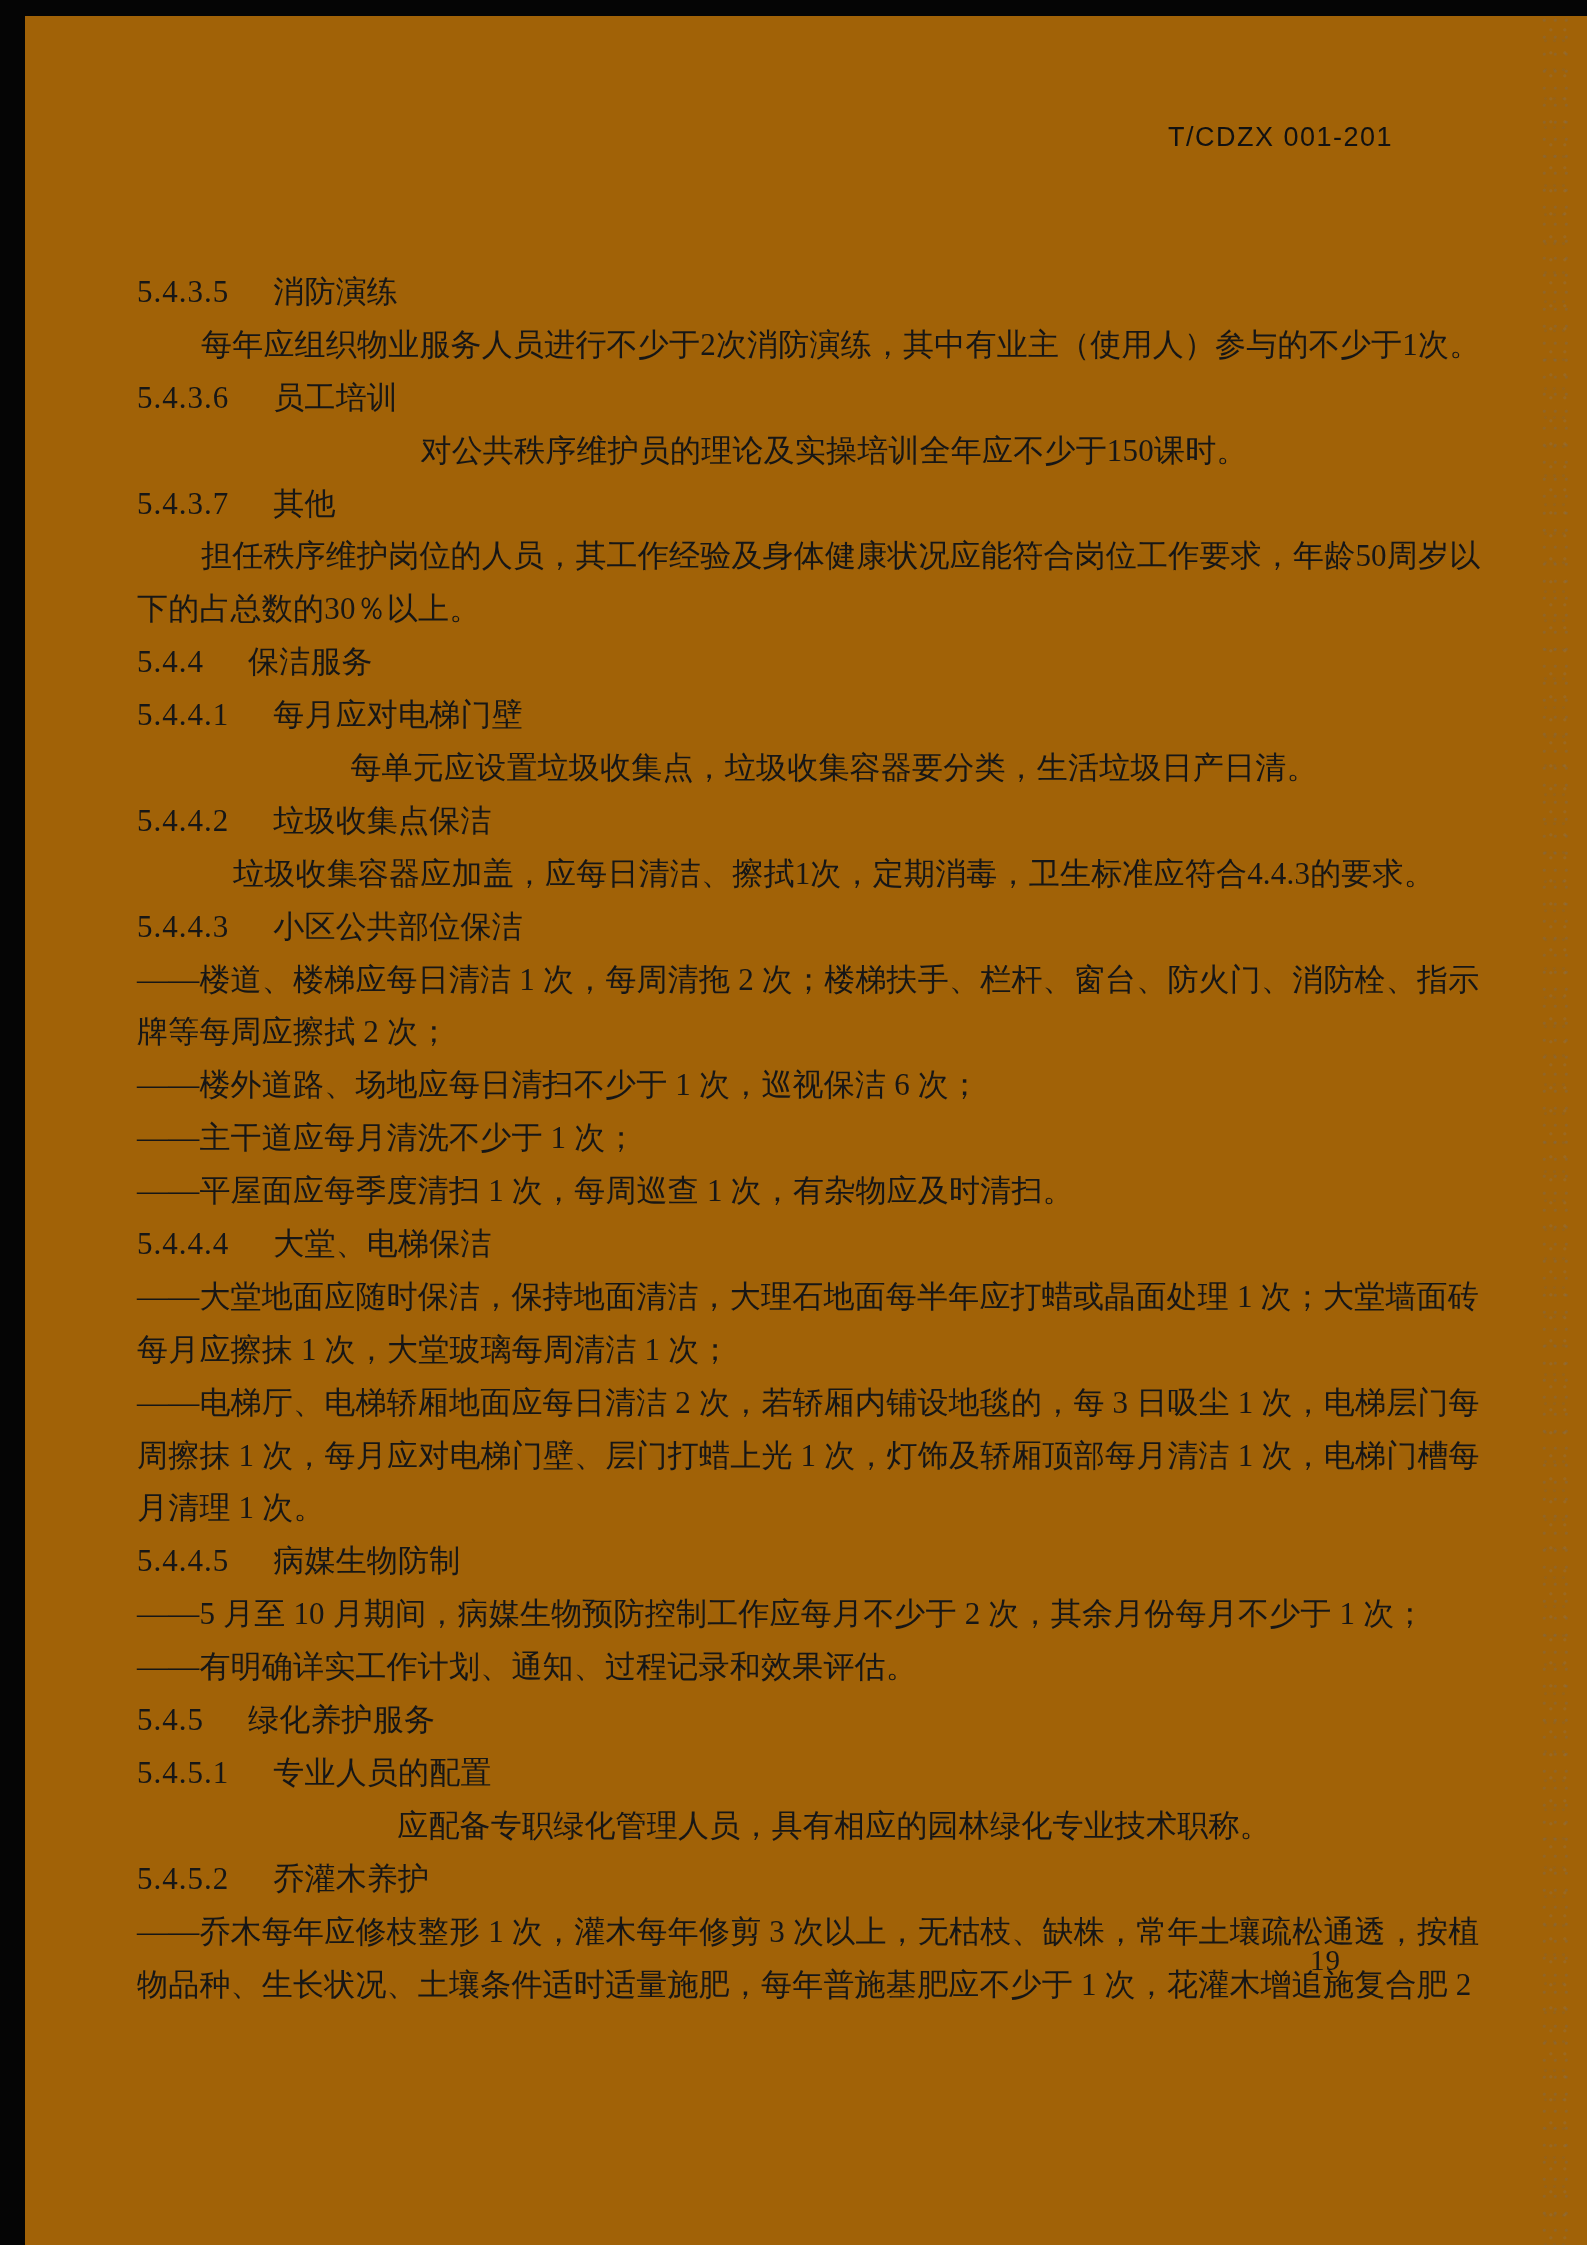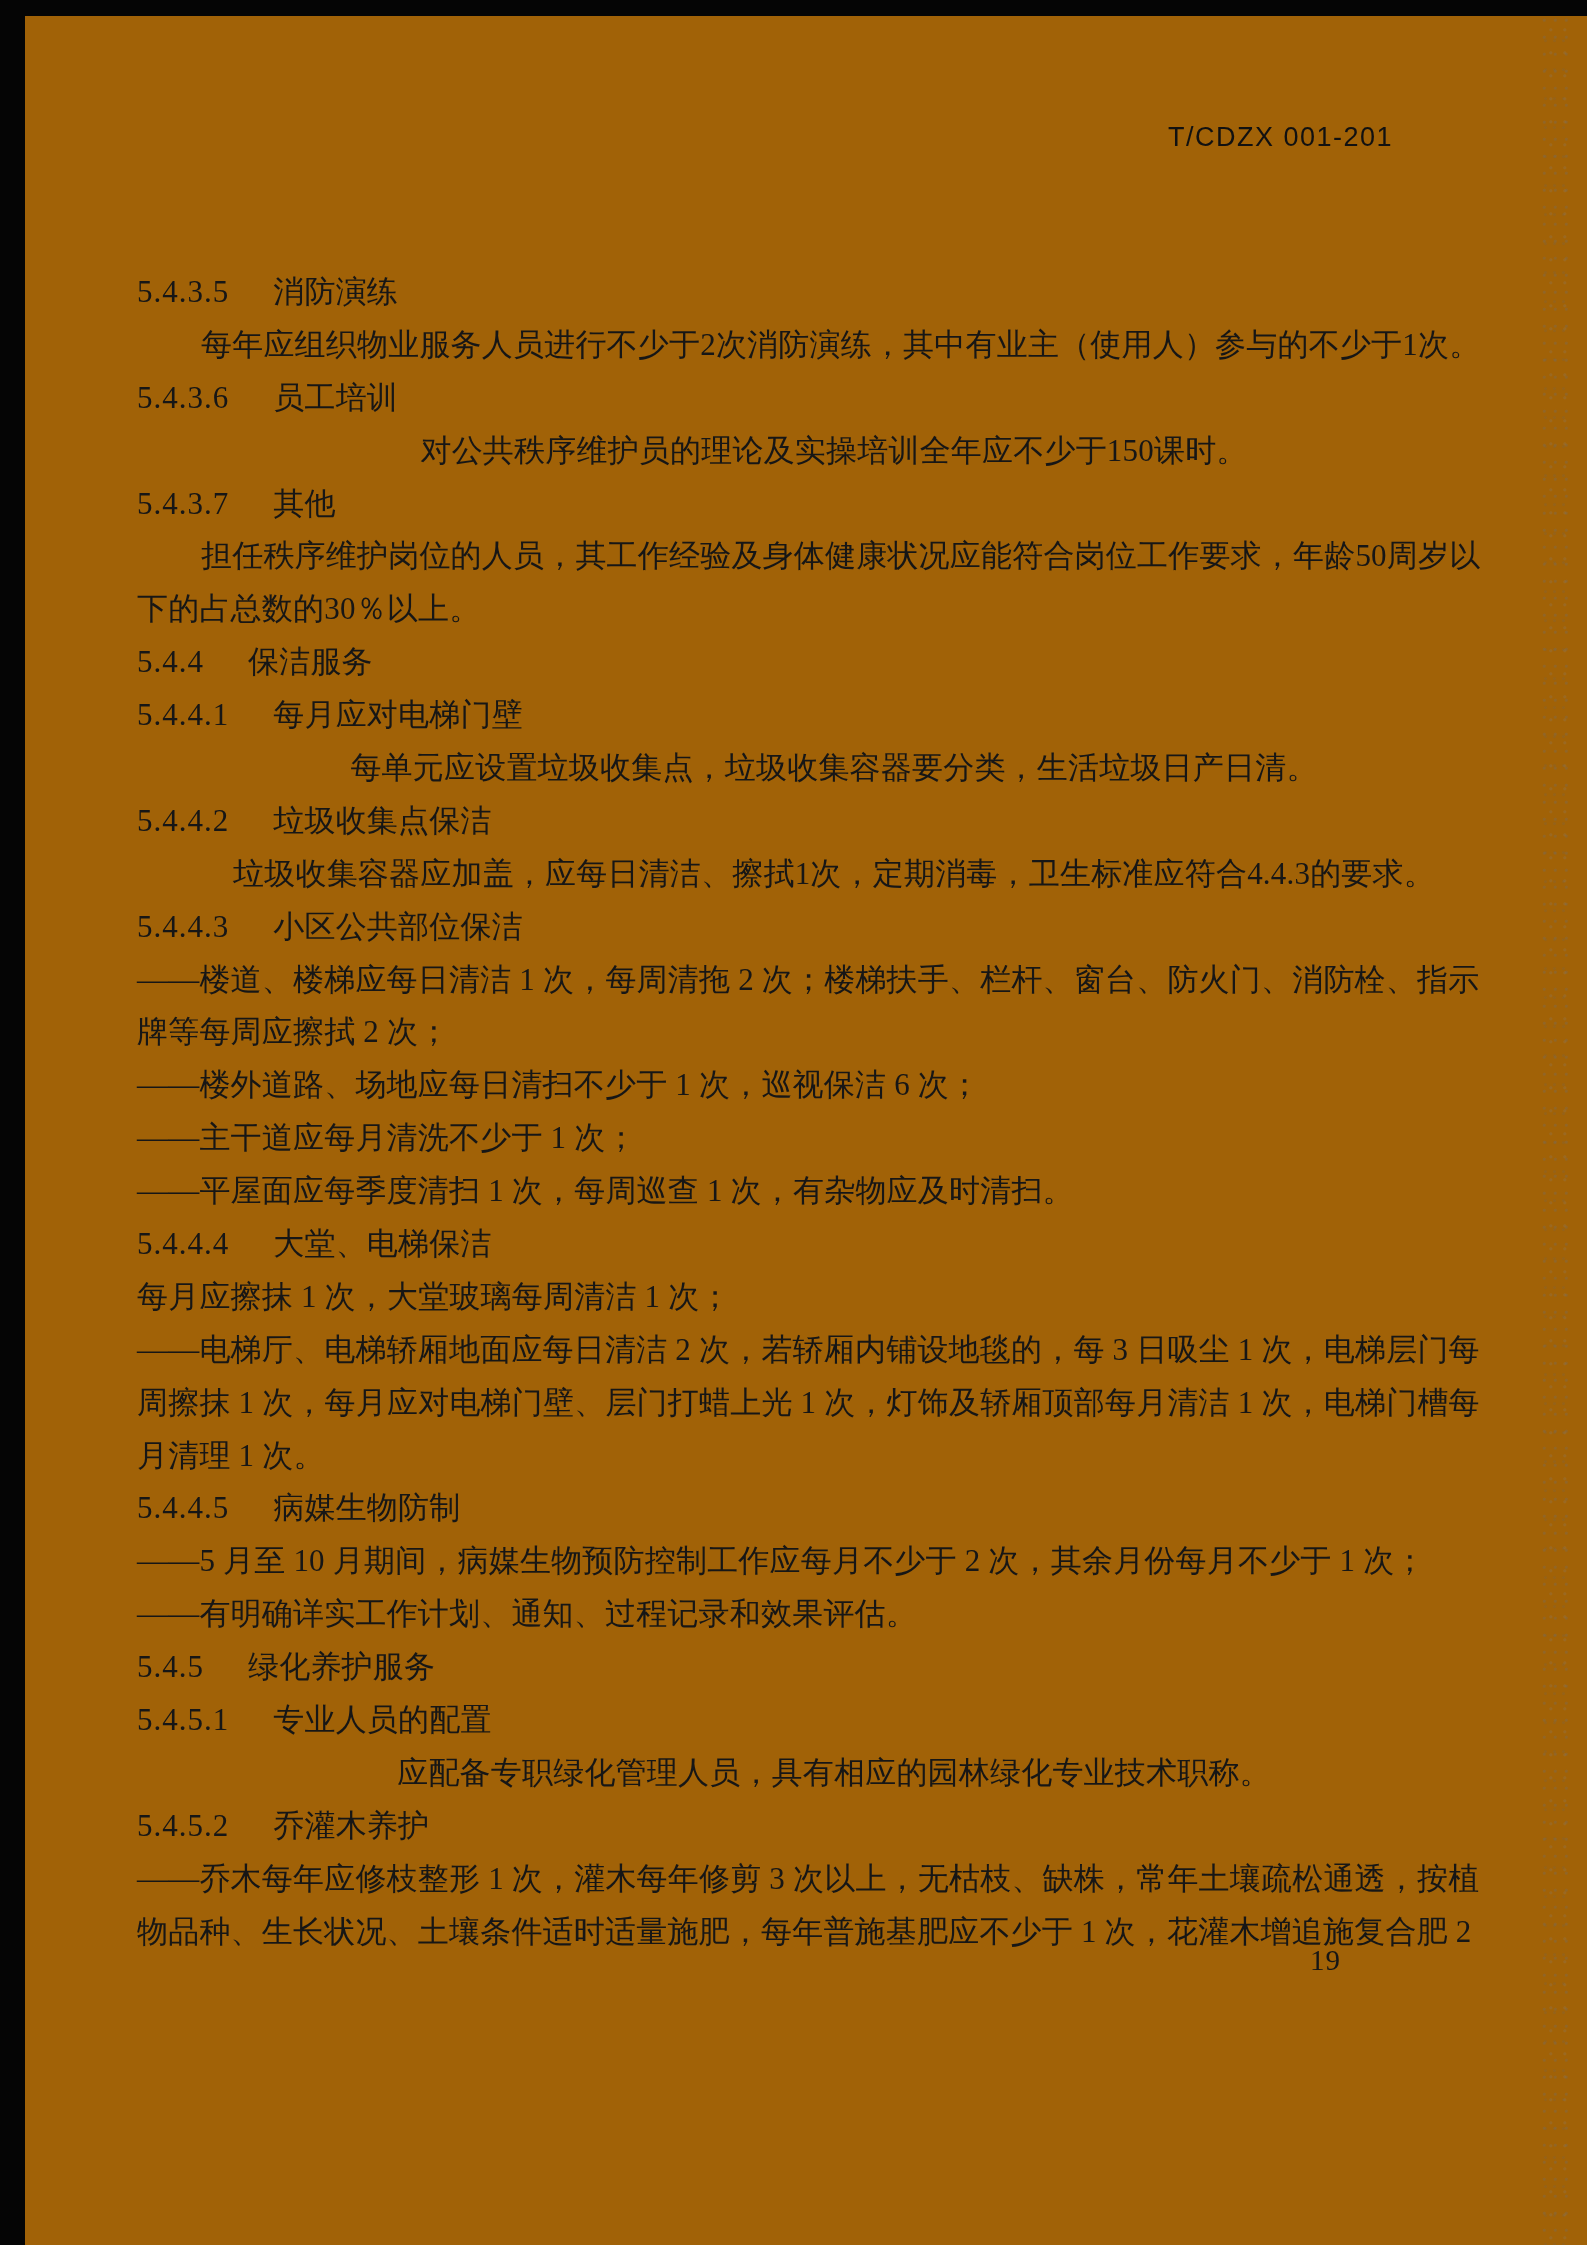--- a/index.html
+++ b/index.html
@@ -66,20 +66,21 @@
       <div class="line indent">每单元应设置垃圾收集点，垃圾收集容器要分类，生活垃圾日产日清。</div>
       <div class="line section"><span class="num">5.4.4.2</span><span>垃圾收集点保洁</span></div>
       <div class="line indent">垃圾收集容器应加盖，应每日清洁、擦拭1次，定期消毒，卫生标准应符合4.4.3的要求。</div>
       <div class="line section"><span class="num">5.4.4.3</span><span>小区公共部位保洁</span></div>
       <div class="line dash">——楼道、楼梯应每日清洁 1 次，每周清拖 2 次；楼梯扶手、栏杆、窗台、防火门、消防栓、指示</div>
       <div class="line flush">牌等每周应擦拭 2 次；</div>
       <div class="line dash">——楼外道路、场地应每日清扫不少于 1 次，巡视保洁 6 次；</div>
       <div class="line dash">——主干道应每月清洗不少于 1 次；</div>
       <div class="line dash">——平屋面应每季度清扫 1 次，每周巡查 1 次，有杂物应及时清扫。</div>
       <div class="line section"><span class="num">5.4.4.4</span><span>大堂、电梯保洁</span></div>
+      <div class="line dash">——大堂地面应随时保洁，保持地面清洁，大理石地面每半年应打蜡或晶面处理 1 次；大堂墙面砖</div>
       <div class="line flush">每月应擦抹 1 次，大堂玻璃每周清洁 1 次；</div>
       <div class="line dash">——电梯厅、电梯轿厢地面应每日清洁 2 次，若轿厢内铺设地毯的，每 3 日吸尘 1 次，电梯层门每</div>
       <div class="line flush">周擦抹 1 次，每月应对电梯门壁、层门打蜡上光 1 次，灯饰及轿厢顶部每月清洁 1 次，电梯门槽每</div>
       <div class="line flush">月清理 1 次。</div>
       <div class="line section"><span class="num">5.4.4.5</span><span>病媒生物防制</span></div>
       <div class="line dash">——5 月至 10 月期间，病媒生物预防控制工作应每月不少于 2 次，其余月份每月不少于 1 次；</div>
       <div class="line dash">——有明确详实工作计划、通知、过程记录和效果评估。</div>
       <div class="line section"><span class="num">5.4.5</span><span>绿化养护服务</span></div>
       <div class="line section"><span class="num">5.4.5.1</span><span>专业人员的配置</span></div>
       <div class="line indent">应配备专职绿化管理人员，具有相应的园林绿化专业技术职称。</div>

